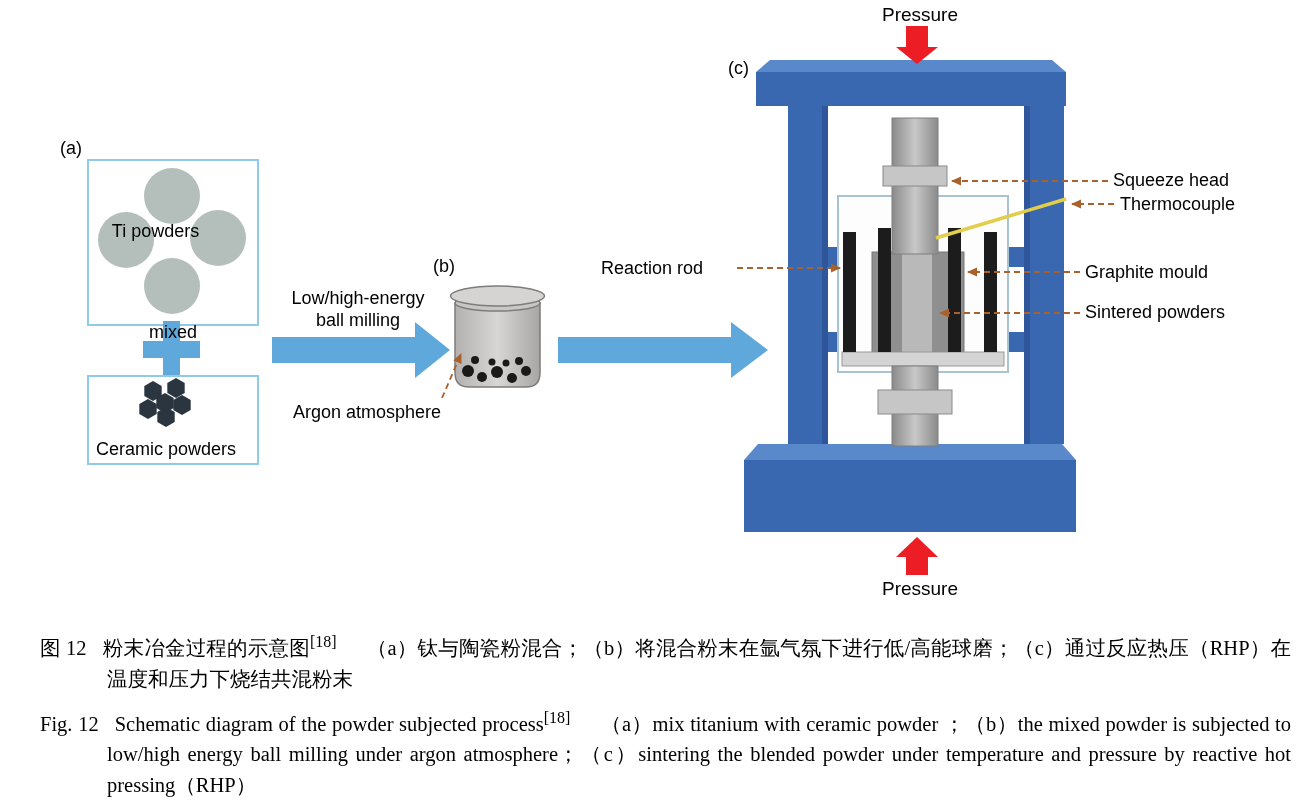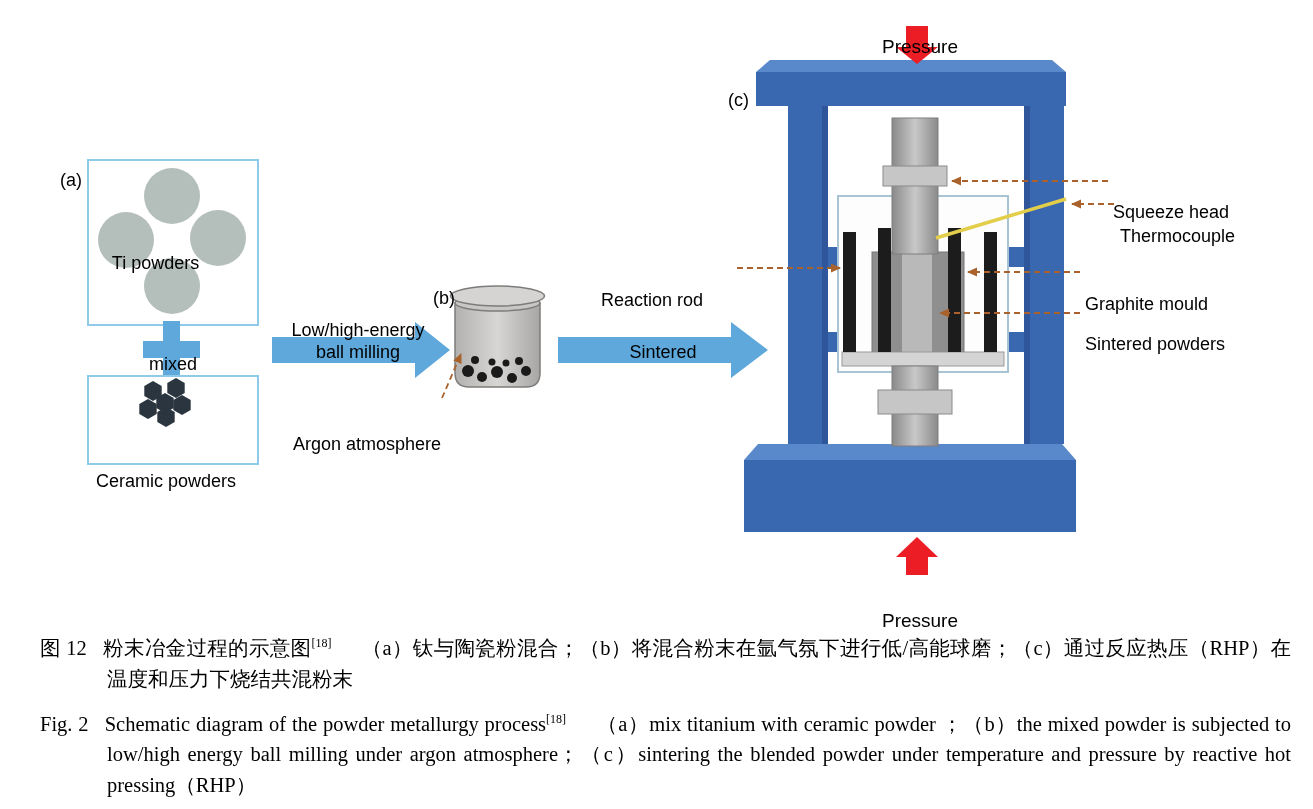--- a/index.html
+++ b/index.html
@@ -1,27 +1,27 @@
 <!DOCTYPE html>
 <html><head>
 <meta charset="utf-8">
 <style>
   html,body{margin:0;padding:0;background:#ffffff;}
   .page{position:relative;width:1313px;height:809px;background:#ffffff;overflow:hidden;
         font-family:"Liberation Sans","DejaVu Sans",sans-serif;color:#000;}
   .figure{position:relative;width:1313px;height:605px;}
   .figure svg{position:absolute;left:0;top:0;}
-  .lbl{position:absolute;font-size:18px;line-height:1.2;white-space:nowrap;margin-top:32px;}
+  .lbl{position:absolute;font-size:18px;line-height:1.2;white-space:nowrap;}
   .lbl.center{text-align:center;white-space:normal;}
   .pressure{font-size:19px;}
   .captions{margin:28px 22px 0 40px;}
   .cap{font-family:"Liberation Serif","DejaVu Serif",serif;font-size:20.5px;line-height:1.5;
        margin:0 0 14px 0;padding-left:67px;text-indent:-67px;text-align:justify;color:#000;}
   .cap-label{margin-right:16px;}
-  sup.ref{font-size:12px;line-height:0;margin-right:30px;}
+  sup.ref{font-size:16px;line-height:0;margin-right:30px;}
 </style>
 </head>
 <body>
 
 <div class="page">
 
   <div class="figure">
 
     <svg viewBox="0 0 1313 605" width="1313" height="605">
       <defs>
@@ -141,31 +141,30 @@
     <div class="lbl center" style="left:88px;top:221px;width:135px">Ti powders</div>
     <div class="lbl center" style="left:88px;top:322px;width:170px">mixed</div>
     <div class="lbl center" style="left:88px;top:439px;width:156px">Ceramic powders</div>
 
     <div class="lbl center" style="left:266px;top:288px;width:184px">Low/high-energy</div>
     <div class="lbl center" style="left:266px;top:310px;width:184px">ball milling</div>
 
     <div class="lbl" style="left:433px;top:256px">(b)</div>
     <div class="lbl" style="left:293px;top:402px">Argon atmosphere</div>
 
-    <div class="lbl center" style="left:563px;top:310px;width:200px">Sintered</div>
 
     <div class="lbl" style="left:728px;top:58px">(c)</div>
     <div class="lbl center pressure" style="left:866px;top:4px;width:108px">Pressure</div>
     <div class="lbl center pressure" style="left:866px;top:578px;width:108px">Pressure</div>
 
     <div class="lbl" style="left:1113px;top:170px">Squeeze head</div>
     <div class="lbl" style="left:1120px;top:194px">Thermocouple</div>
     <div class="lbl" style="left:601px;top:258px">Reaction rod</div>
     <div class="lbl" style="left:1085px;top:262px">Graphite mould</div>
     <div class="lbl" style="left:1085px;top:302px">Sintered powders</div>
   </div>
 
   <div class="captions">
     <p class="cap zh"><span class="cap-label">图 12</span><span>粉末冶金过程的示意图</span><sup class="ref">[18]</sup><span>（a）钛与陶瓷粉混合；（b）将混合粉末在氩气氛下进行低/高能球磨；（c）通过反应热压（RHP）在温度和压力下烧结共混粉末</span></p>
-    <p class="cap en"><span class="cap-label">Fig. 2</span><span>Schematic diagram of the powder metallurgy process</span><sup class="ref">[18]</sup><span>（a）mix titanium with ceramic powder ；（b）the mixed powder is subjected to low/high energy ball milling under argon atmosphere；（c）sintering the blended powder under temperature and pressure by reactive hot pressing（RHP）</span></p>
+    <p class="cap en"><span class="cap-label">Fig. 12</span><span>Schematic diagram of the powder subjected process</span><sup class="ref">[18]</sup><span>（a）mix titanium with ceramic powder ；（b）the mixed powder is subjected to low/high energy ball milling under argon atmosphere；（c）sintering the blended powder under temperature and pressure by reactive hot pressing（RHP）</span></p>
   </div>
 
 </div>
 
 </body></html>

